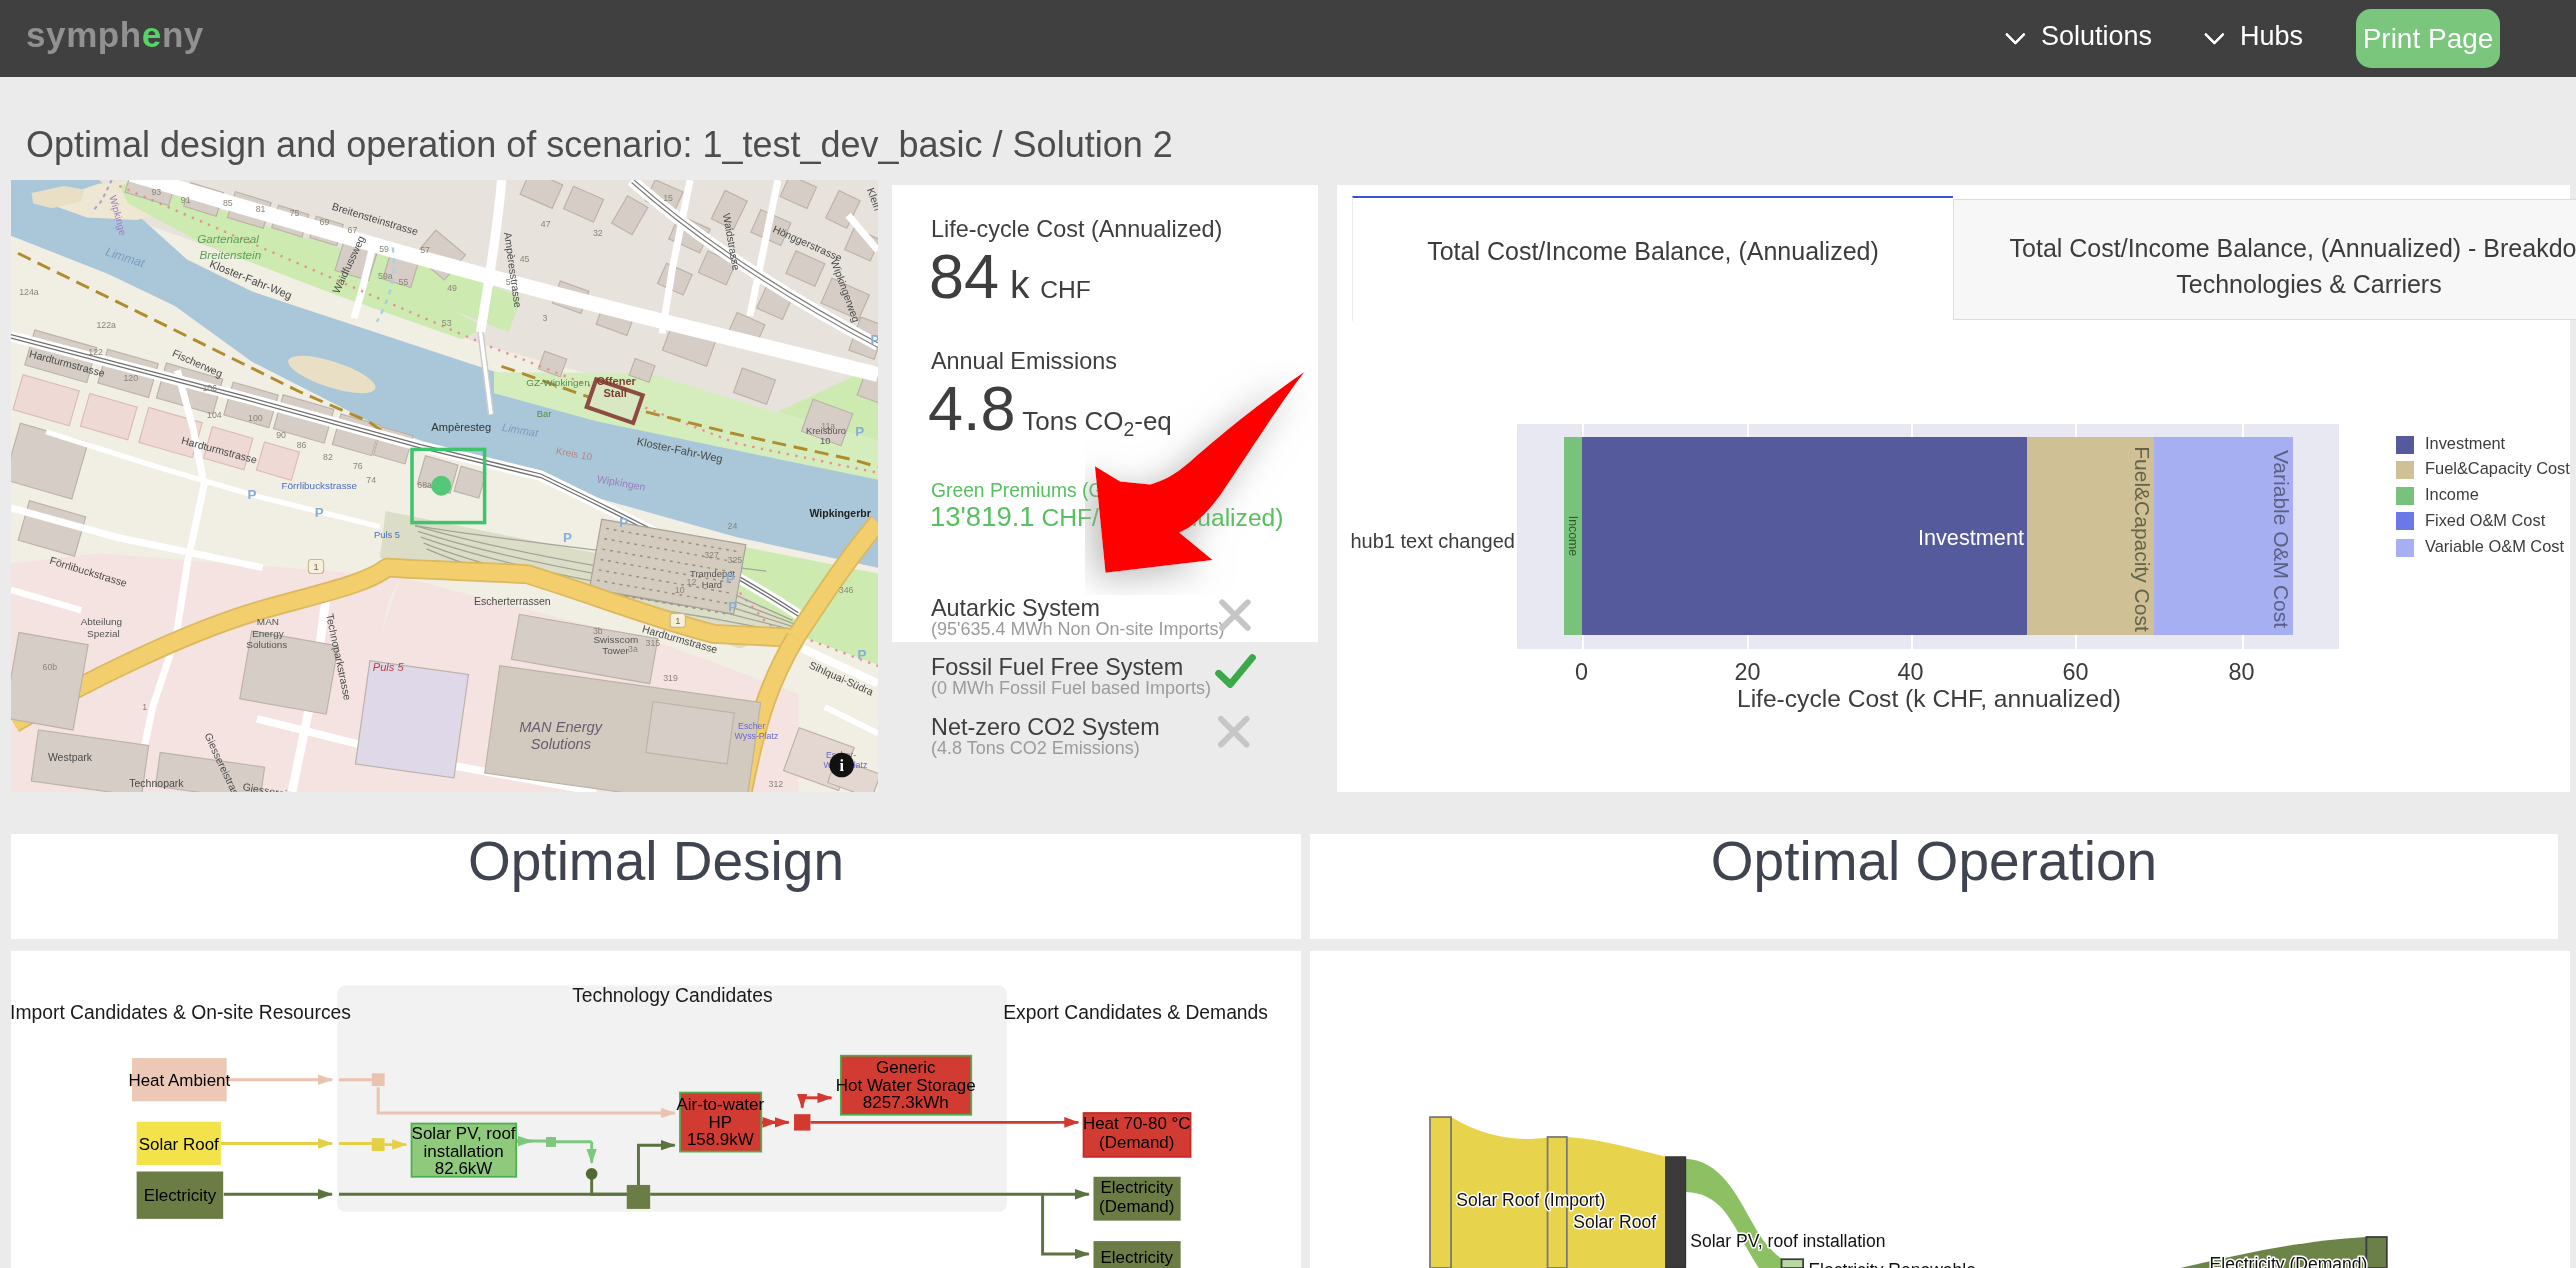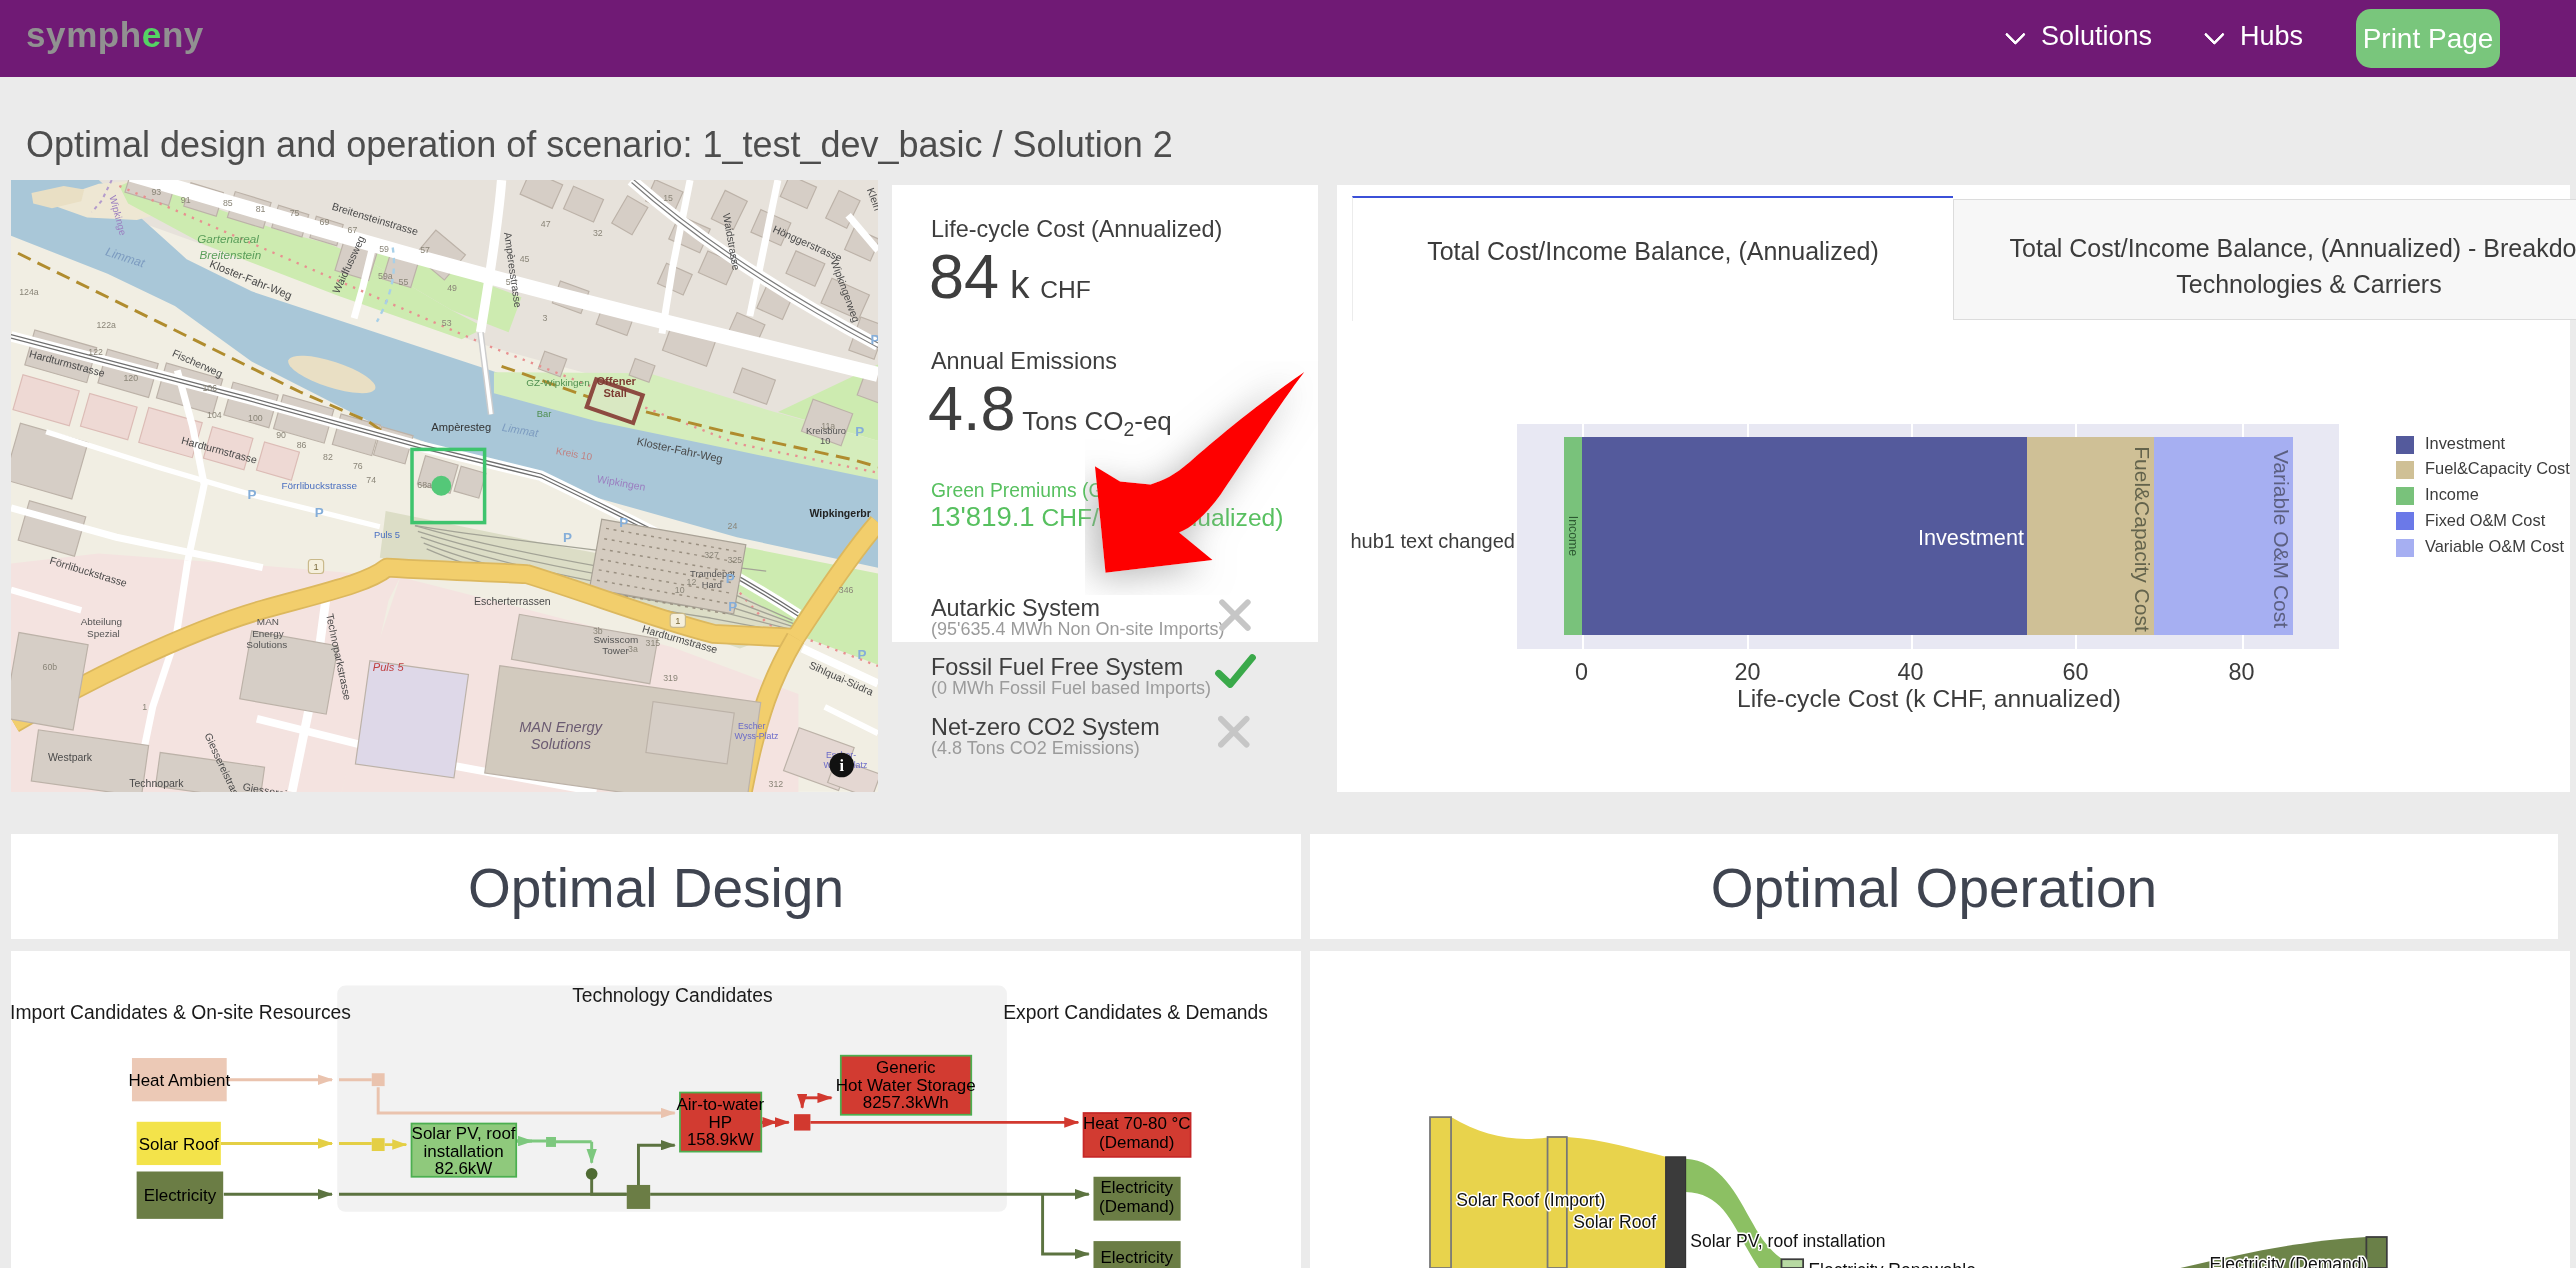--- a/index.html
+++ b/index.html
@@ -1,38 +1,38 @@
 <!DOCTYPE html>
 <html style="font-size:9.4px"><head>
 <meta charset="utf-8">
 <style>
 * { margin:0; padding:0; box-sizing:border-box; }
 html,body { width:2576px; height:1269px; }
 body { font-family:"Liberation Sans", sans-serif; background:#ebebeb; position:relative; overflow:hidden; }
 .abs { position:absolute; }
 
-#nav { position:absolute; left:0; top:0; width:2576px; height:77px; background:#701a75; }
+#nav { position:absolute; left:0; top:0; width:2576px; height:77px; background:#404040; }
 #logo { position:absolute; left:26px; top:15px; font-size:35px; font-weight:bold; color:#919191; letter-spacing:0.6px; }
 #logo .e { color:#55d364; }
 .navitem { position:absolute; top:21px; color:#ffffff; font-size:27px; }
 .chev { display:inline-block; width:20px; height:20px; margin-right:14px; position:relative; top:-1.2px; }
 .chev:before { content:""; position:absolute; left:1.2px; top:3.5px; width:11.7px; height:11.7px; border-right:3.5px solid #fff; border-bottom:3.5px solid #fff; transform:rotate(45deg); border-radius:1.8px;}
 #btn-print { position:absolute; left:2356px; top:9.4px; width:144px; height:59px; background:#79c67c; border-radius:15px; color:#fff; font-size:28px; text-align:center; line-height:59px; }
 
 #pagetitle { position:absolute; left:26px; top:124px; font-size:36px; color:#4d4d4d; }
 
 .card { position:absolute; background:#ffffff; }
 #map-card    { left:11px;   top:180px;  width:867px; height:612px; overflow:hidden; }
 #metric-card { left:892px; top:185px;  width:426px;  height:457px; }
 #chart-card  { left:1337px; top:185px;  width:1233px; height:607px; }
 #design-head { left:11px;   top:834px; width:1290px; height:105px; }
 #oper-head   { left:1310px; top:834px; width:1248px; height:105px; }
 #design-card { left:11px;   top:951px; width:1290px; height:317px; }
 #oper-card   { left:1310px; top:951px; width:1260px; height:317px; }
-.bigtitle { font-size:55px; color:#3f4450; text-align:center; padding-top:27px; line-height:1; }
+.bigtitle { font-size:55px; color:#3f4450; text-align:center; line-height:1; }
 
 .m-label { position:absolute; left:39px; font-size:23.4px; color:#3e3e3e; }
 .m-sub   { position:absolute; left:39px; font-size:18px; color:#9b9b9b; }
 .green   { color:#57c05f; }
 
 .tab-active { position:absolute; left:15px; top:10.5px; width:601px; height:125px; background:#fff; border-top:2.9px solid #3b50d8; border-left:0.6px solid #ececec; }
 .tab-inactive { position:absolute; left:616px; top:13.5px; width:712px; height:121px; background:#f7f7f7; border:0.6px solid #dcdcdc; }
 .tabtxt { width:100%; text-align:center; font-size:25px; color:#3c3c3c; position:absolute; }
 #chart-card .grid { position:absolute; top:239px; width:1.8px; height:225px; background:#ffffff; }
 .rot90 { transform:translate(-50%,-50%) rotate(90deg); white-space:nowrap; }

